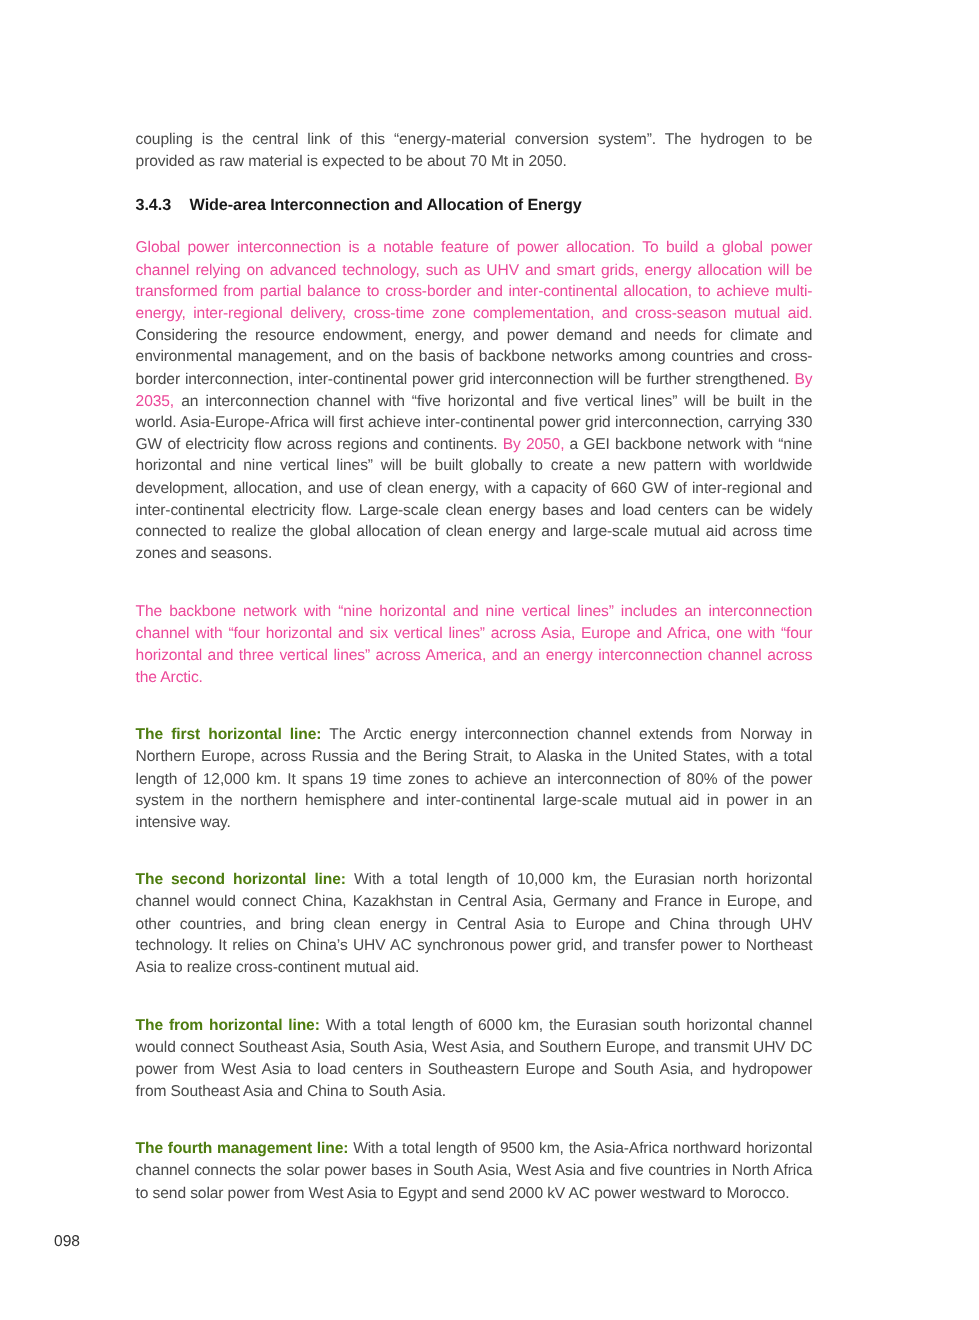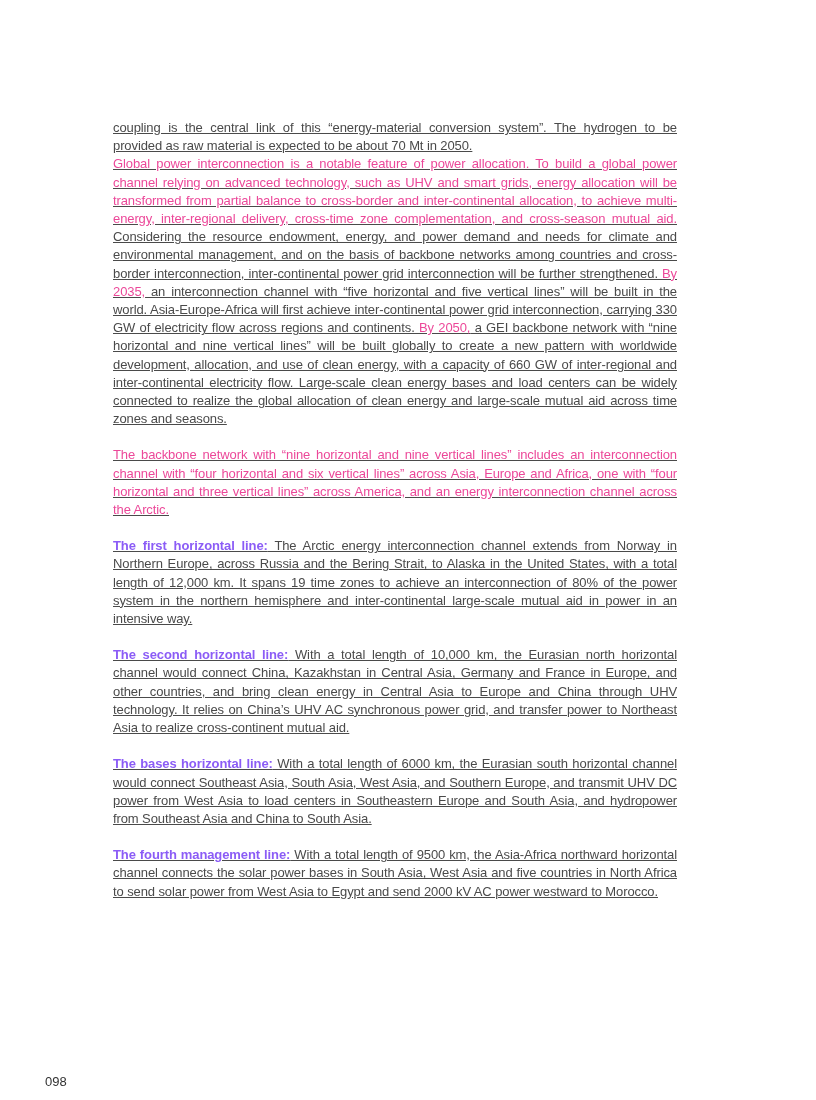--- a/index.html
+++ b/index.html
@@ -11,23 +11,22 @@
       width: 816px;
       height: 1100px;
       position: relative;
       overflow: hidden;
       font-family: "Liberation Sans", sans-serif;
       color: #4a4a4a;
     }
     .page {
       position: absolute;
       left: 113px;
-      top: 119px;
+      top: 107px;
       width: 564px;
-      text-decoration: underline;
     }
     p {
       margin: 0;
       font-size: 13px;
       line-height: 18.2px;
       text-align: justify;
       letter-spacing: -0.1px;
     }
     .dark {
       color: #ec4899;
@@ -37,43 +36,46 @@
       margin-bottom: 19px;
       font-size: 13.5px;
       font-weight: bold;
       color: #1a1a1a;
       letter-spacing: -0.1px;
     }
     .heading .num {
       display: inline-block;
       width: 45px;
     }
-    .gap { margin-top: 18px; }
-    .lead { color: #8b5cf6; font-weight: 600; }
+    .gap { margin-top: 30px; }
+    .lead { color: #4d7c0f; font-weight: 600; }
     .page-number {
       position: absolute;
       left: 45px;
-      top: 1074px;
+      top: 1026px;
       font-size: 13px;
       color: #333333;
     }
   </style>
 </head>
 <body>
 
 <div class="page">
   <p>coupling is the central link of this “energy-material conversion system”. The hydrogen to be provided as raw material is expected to be about 70 Mt in 2050.</p>
 
+  <div class="heading">
+    <span class="num">3.4.3</span><span>Wide-area Interconnection and Allocation of Energy</span>
+  </div>
 
   <p><span class="dark">Global power interconnection is a notable feature of power allocation. To build a global power channel relying on advanced technology, such as UHV and smart grids, energy allocation will be transformed from partial balance to cross-border and inter-continental allocation, to achieve multi-energy, inter-regional delivery, cross-time zone complementation, and cross-season mutual aid.</span><span> Considering the resource endowment, energy, and power demand and needs for climate and environmental management, and on the basis of backbone networks among countries and cross-border interconnection, inter-continental power grid interconnection will be further strengthened. </span><span class="dark">By 2035,</span><span> an interconnection channel with “five horizontal and five vertical lines” will be built in the world. Asia-Europe-Africa will first achieve inter-continental power grid interconnection, carrying 330 GW of electricity flow across regions and continents. </span><span class="dark">By 2050,</span><span> a GEI backbone network with “nine horizontal and nine vertical lines” will be built globally to create a new pattern with worldwide development, allocation, and use of clean energy, with a capacity of 660 GW of inter-regional and inter-continental electricity flow. Large-scale clean energy bases and load centers can be widely connected to realize the global allocation of clean energy and large-scale mutual aid across time zones and seasons.</span></p>
 
   <p class="gap dark">The backbone network with “nine horizontal and nine vertical lines” includes an interconnection channel with “four horizontal and six vertical lines” across Asia, Europe and Africa, one with “four horizontal and three vertical lines” across America, and an energy interconnection channel across the Arctic.</p>
 
   <p class="gap"><span class="lead">The first horizontal line:</span><span> The Arctic energy interconnection channel extends from Norway in Northern Europe, across Russia and the Bering Strait, to Alaska in the United States, with a total length of 12,000 km. It spans 19 time zones to achieve an interconnection of 80% of the power system in the northern hemisphere and inter-continental large-scale mutual aid in power in an intensive way.</span></p>
 
   <p class="gap"><span class="lead">The second horizontal line:</span><span> With a total length of 10,000 km, the Eurasian north horizontal channel would connect China, Kazakhstan in Central Asia, Germany and France in Europe, and other countries, and bring clean energy in Central Asia to Europe and China through UHV technology. It relies on China’s UHV AC synchronous power grid, and transfer power to Northeast Asia to realize cross-continent mutual aid.</span></p>
 
-  <p class="gap"><span class="lead">The bases horizontal line:</span><span> With a total length of 6000 km, the Eurasian south horizontal channel would connect Southeast Asia, South Asia, West Asia, and Southern Europe, and transmit UHV DC power from West Asia to load centers in Southeastern Europe and South Asia, and hydropower from Southeast Asia and China to South Asia.</span></p>
+  <p class="gap"><span class="lead">The from horizontal line:</span><span> With a total length of 6000 km, the Eurasian south horizontal channel would connect Southeast Asia, South Asia, West Asia, and Southern Europe, and transmit UHV DC power from West Asia to load centers in Southeastern Europe and South Asia, and hydropower from Southeast Asia and China to South Asia.</span></p>
 
   <p class="gap"><span class="lead">The fourth management line:</span><span> With a total length of 9500 km, the Asia-Africa northward horizontal channel connects the solar power bases in South Asia, West Asia and five countries in North Africa to send solar power from West Asia to Egypt and send 2000 kV AC power westward to Morocco.</span></p>
 </div>
 
 <div class="page-number">098</div>
 
 </body></html>

